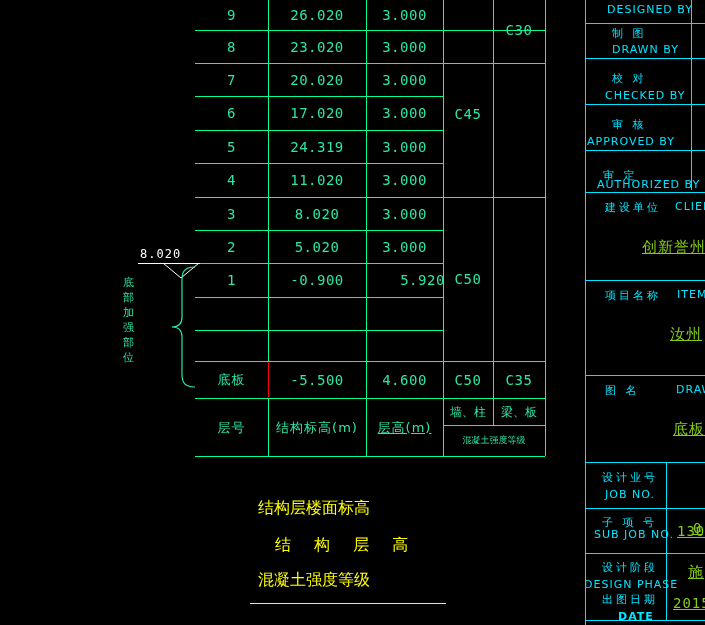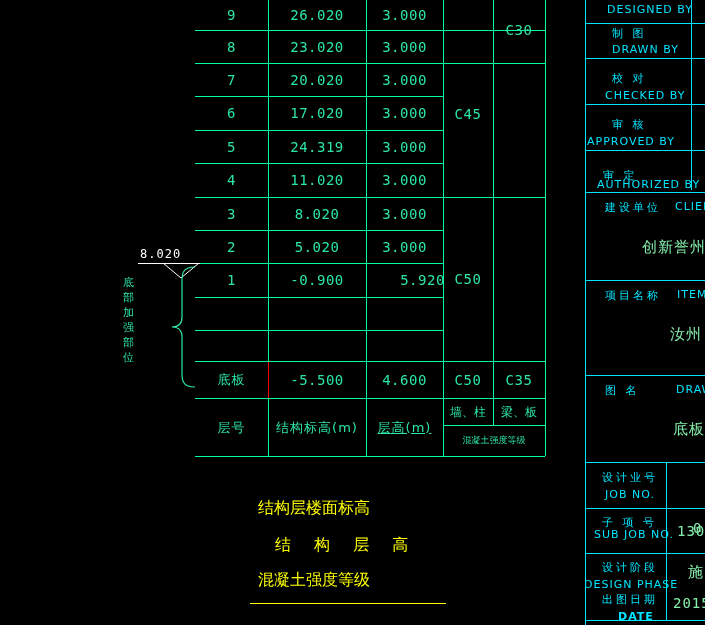--- a/index.html
+++ b/index.html
@@ -32,21 +32,21 @@
   .elev-label{position:absolute;color:#ffffff;font-size:12px;
               font-family:"DejaVu Sans Mono","Liberation Mono",monospace;
               letter-spacing:1px;white-space:nowrap;}
   .vert-note{position:absolute;color:#2ce6a4;font-size:11px;width:13px;
              line-height:15px;text-align:center;white-space:normal;word-break:break-all;}
 
   
   #titleblock{position:absolute;left:580px;top:0;width:125px;height:625px;}
   .tb-cn{position:absolute;color:#00e5ff;font-size:11px;white-space:nowrap;letter-spacing:3px;}
   .tb-en{position:absolute;color:#00e5ff;font-size:11px;white-space:nowrap;letter-spacing:1px;}
-  .tb-val{position:absolute;color:#86efac;font-size:15px;white-space:nowrap;letter-spacing:1px;}
+  .tb-val{position:absolute;color:#84cc16;font-size:15px;white-space:nowrap;letter-spacing:1px;text-decoration:underline;}
   .tb-val.num{font-family:"DejaVu Sans Mono","Liberation Mono",monospace;font-size:14px;}
 </style>
 </head>
 <body>
 
 <div class="abs" id="schedule-table" style="left:0;top:0;width:580px;height:625px;">
 
   <div class="cyanline hl" style="left:195px;top:30px;width:350px;"></div>
   <div class="cyanline hl" style="left:195px;top:63px;width:350px;"></div>
   <div class="cyanline hl" style="left:195px;top:96px;width:248px;"></div>

